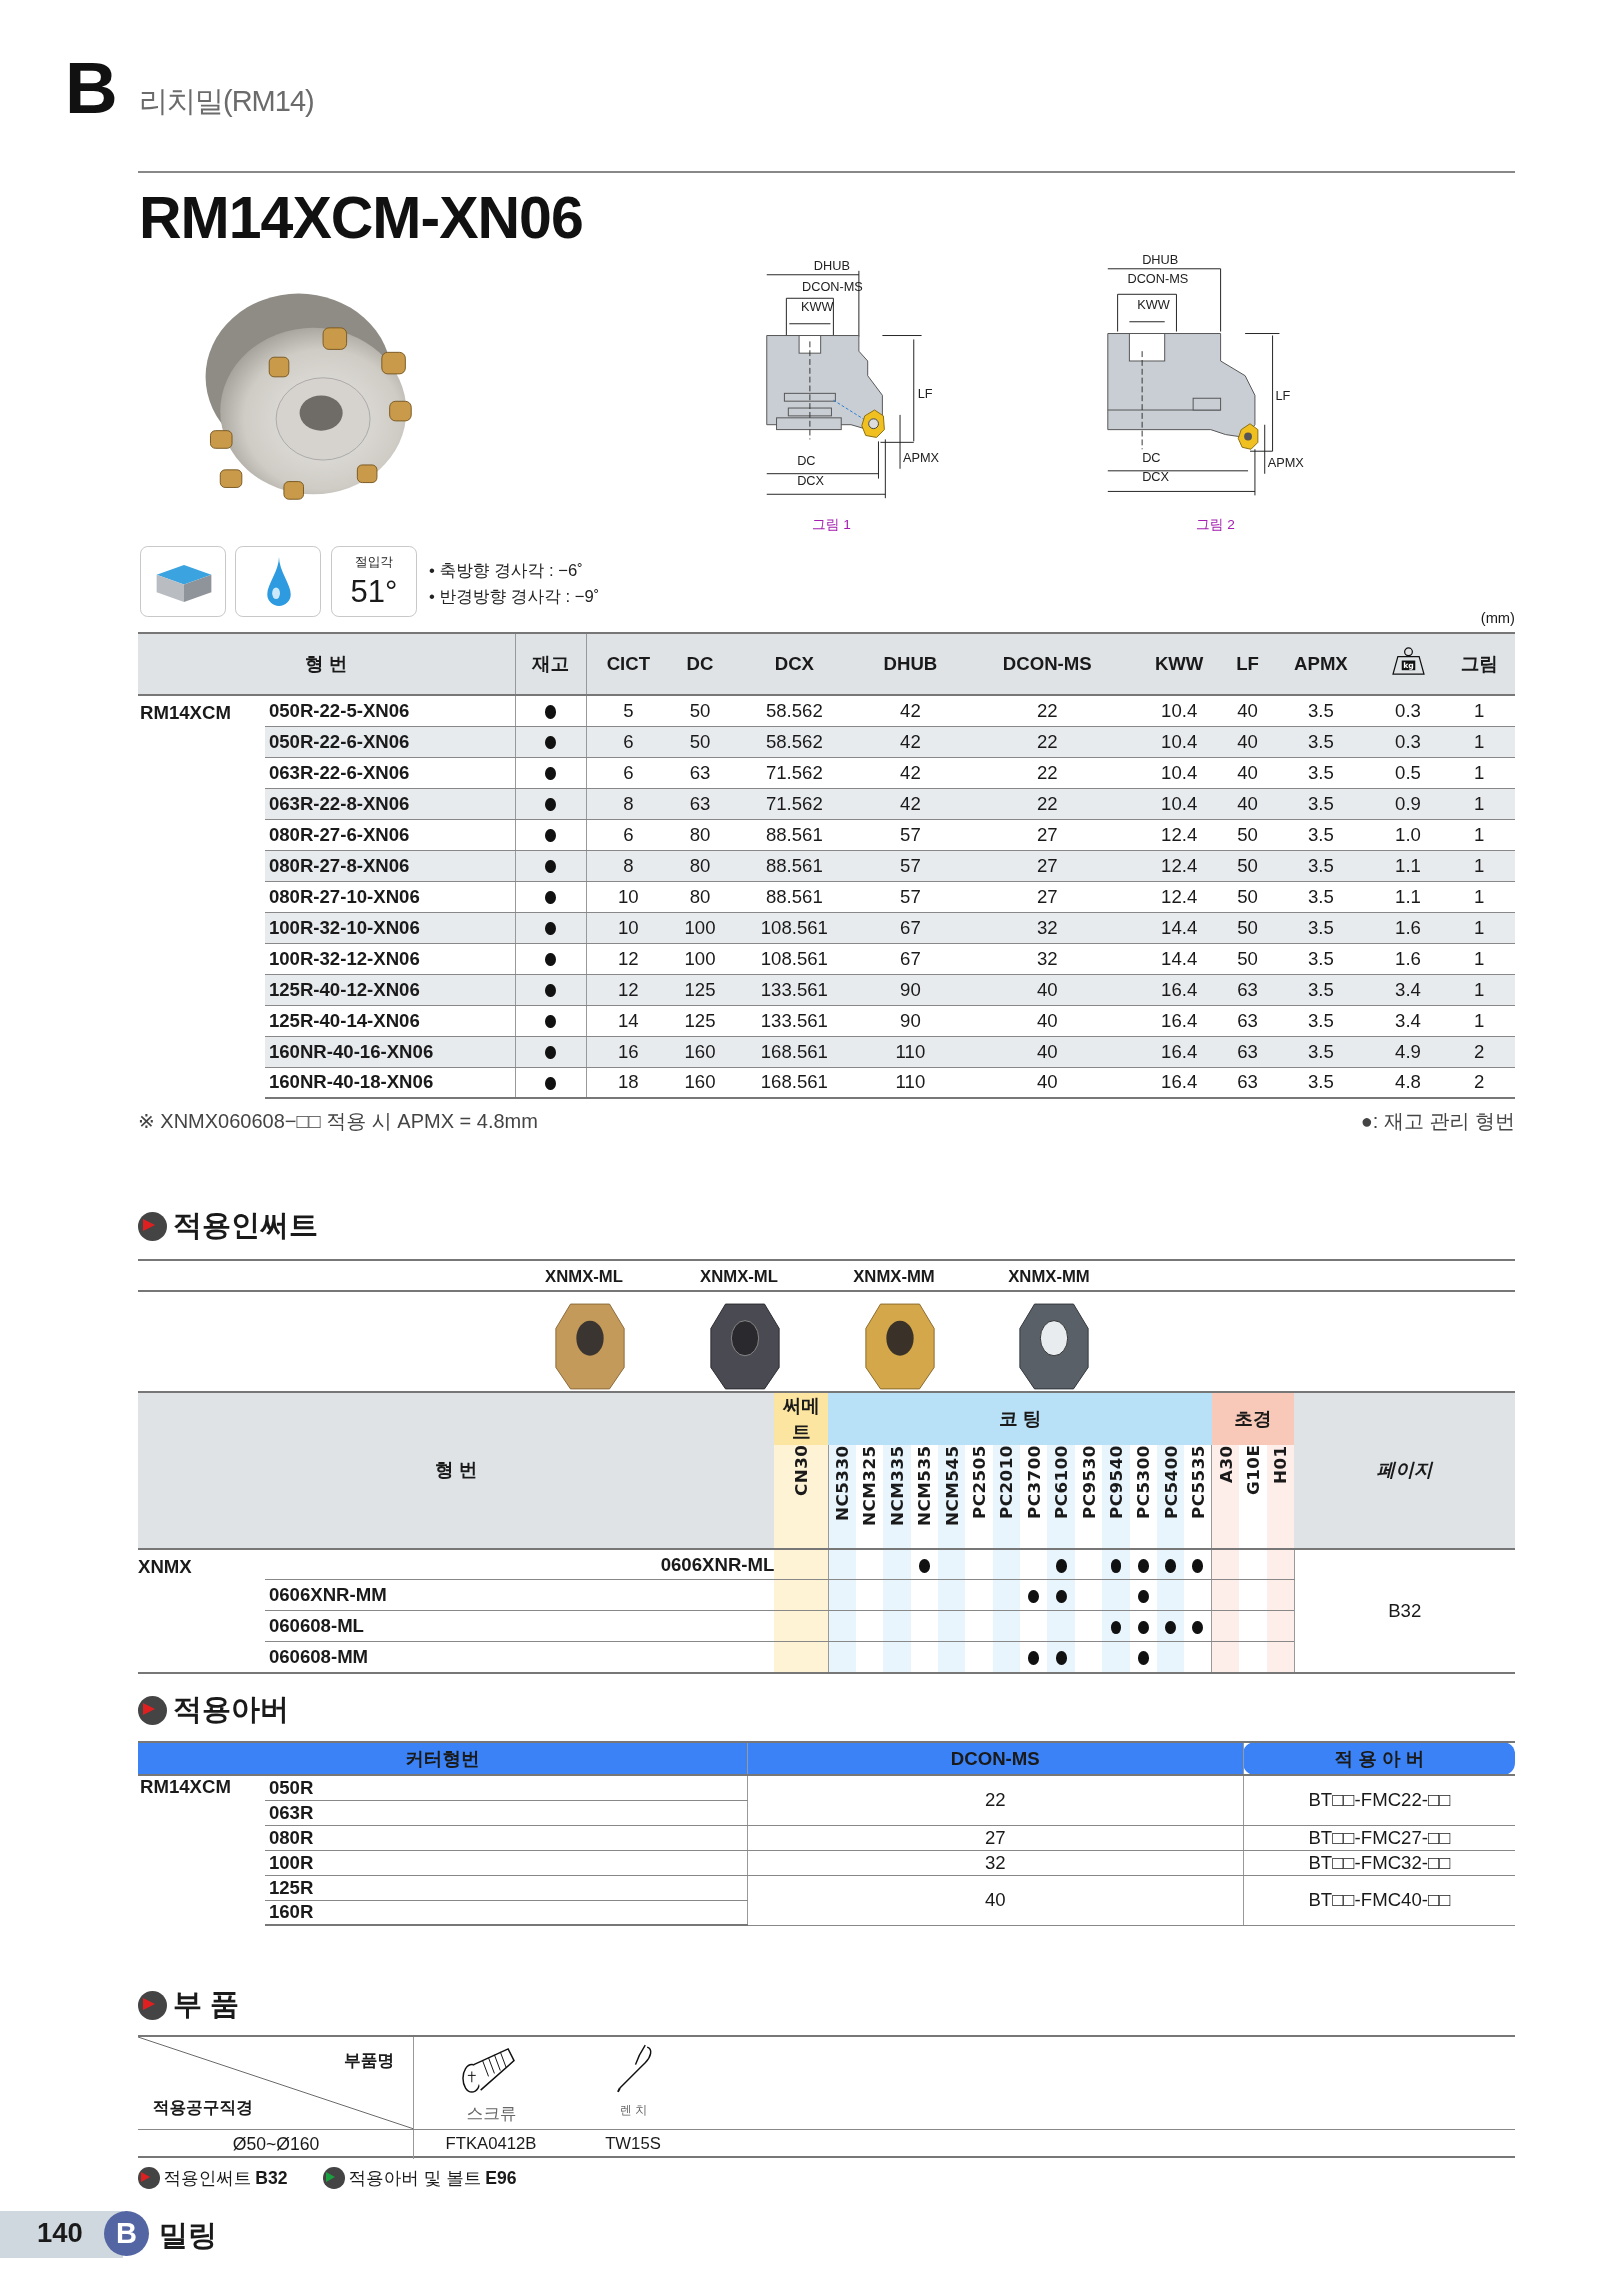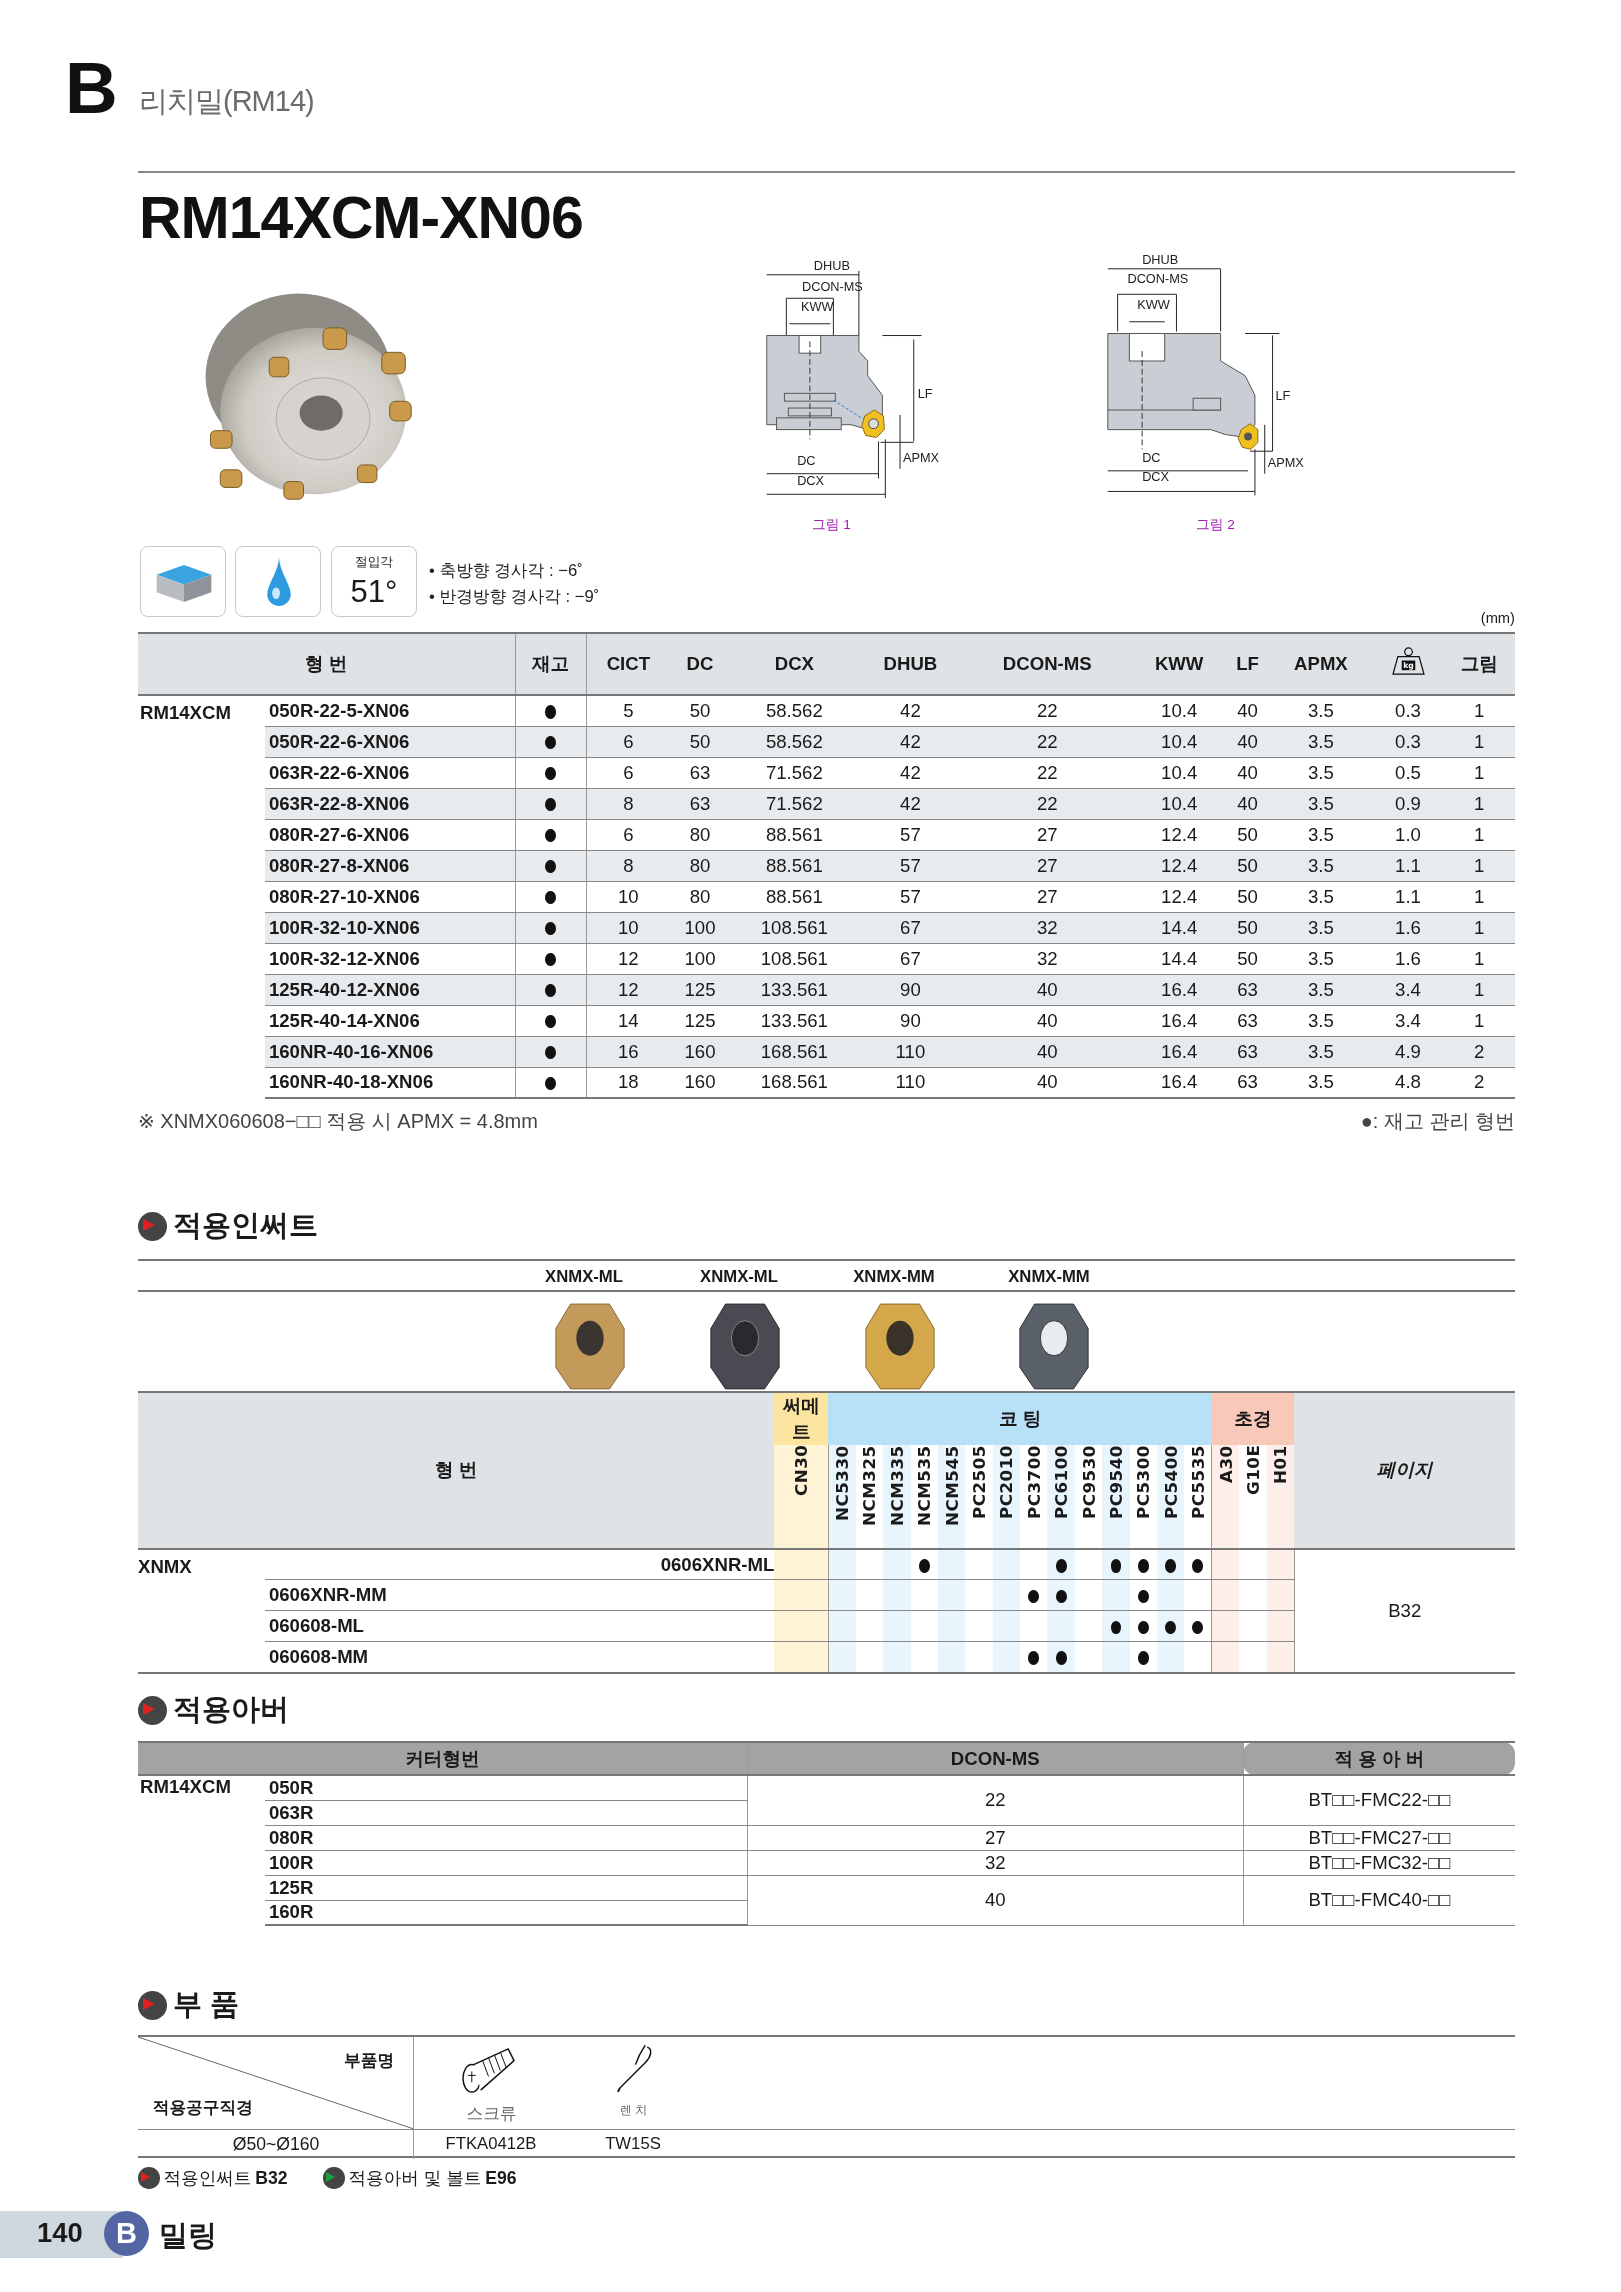--- a/index.html
+++ b/index.html
@@ -64,21 +64,21 @@
   .g-diam { background: #f8c9b8; }
   .c-cermet { background: #fff3d6; }
   .c-coat { background: #e8f5fd; }
   .c-coat2 { background: #fff; }
   .c-diam { background: #fdeeea; }
   .c-diam2 { background: #fff; }
   .hdr-gray { background: #dfe3e6; }
 
   
   .arb-table { left: 138px; top: 1741px; width: 1377px; font-size: 18.6px; }
-  .arb-table th { background: #a3a3a3; height: 33px; font-weight: bold; border-top: 2px solid #777; border-bottom: 2px solid #777; }
+  .arb-table th { background: #3b82f6; height: 33px; font-weight: bold; border-top: 2px solid #777; border-bottom: 2px solid #777; }
   .arb-table td { text-align: center; height: 25px; }
   .arb-table td.model { text-align: left; font-weight: bold; padding-left: 3.9px; border-bottom: 1.5px solid #888; }
   .arb-table td.series { text-align: left; font-weight: bold; vertical-align: top; padding-left: 2px; }
   .arb-table td.val { border-left: 1px solid #999; border-bottom: 1.5px solid #888; }
   .arb-table tr:last-child td { border-bottom: 2px solid #777; }
 
   
   .parts-box { left: 138px; top: 2035px; width: 1377px; height: 123px; border-top: 2px solid #777; border-bottom: 2px solid #777; }
   .parts-row2 { left: 138px; top: 2129px; width: 1377px; height: 29px; border-top: 1.5px solid #888; }
 

